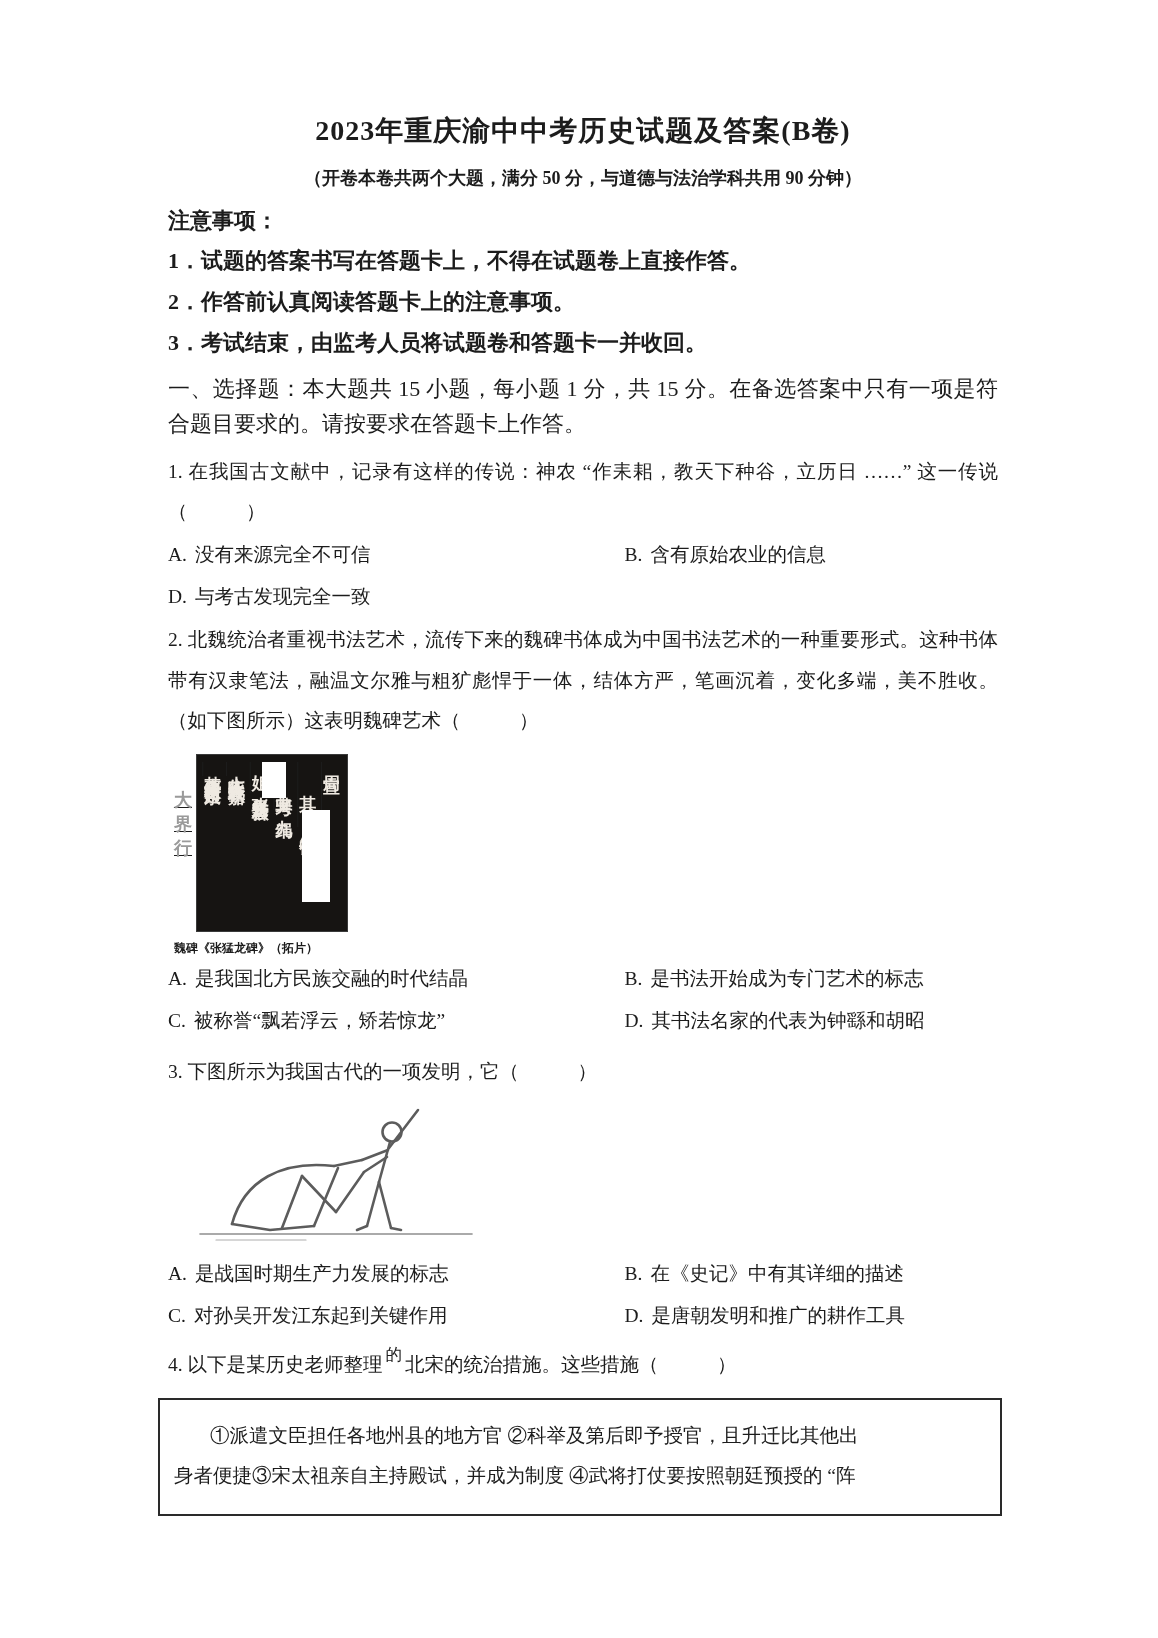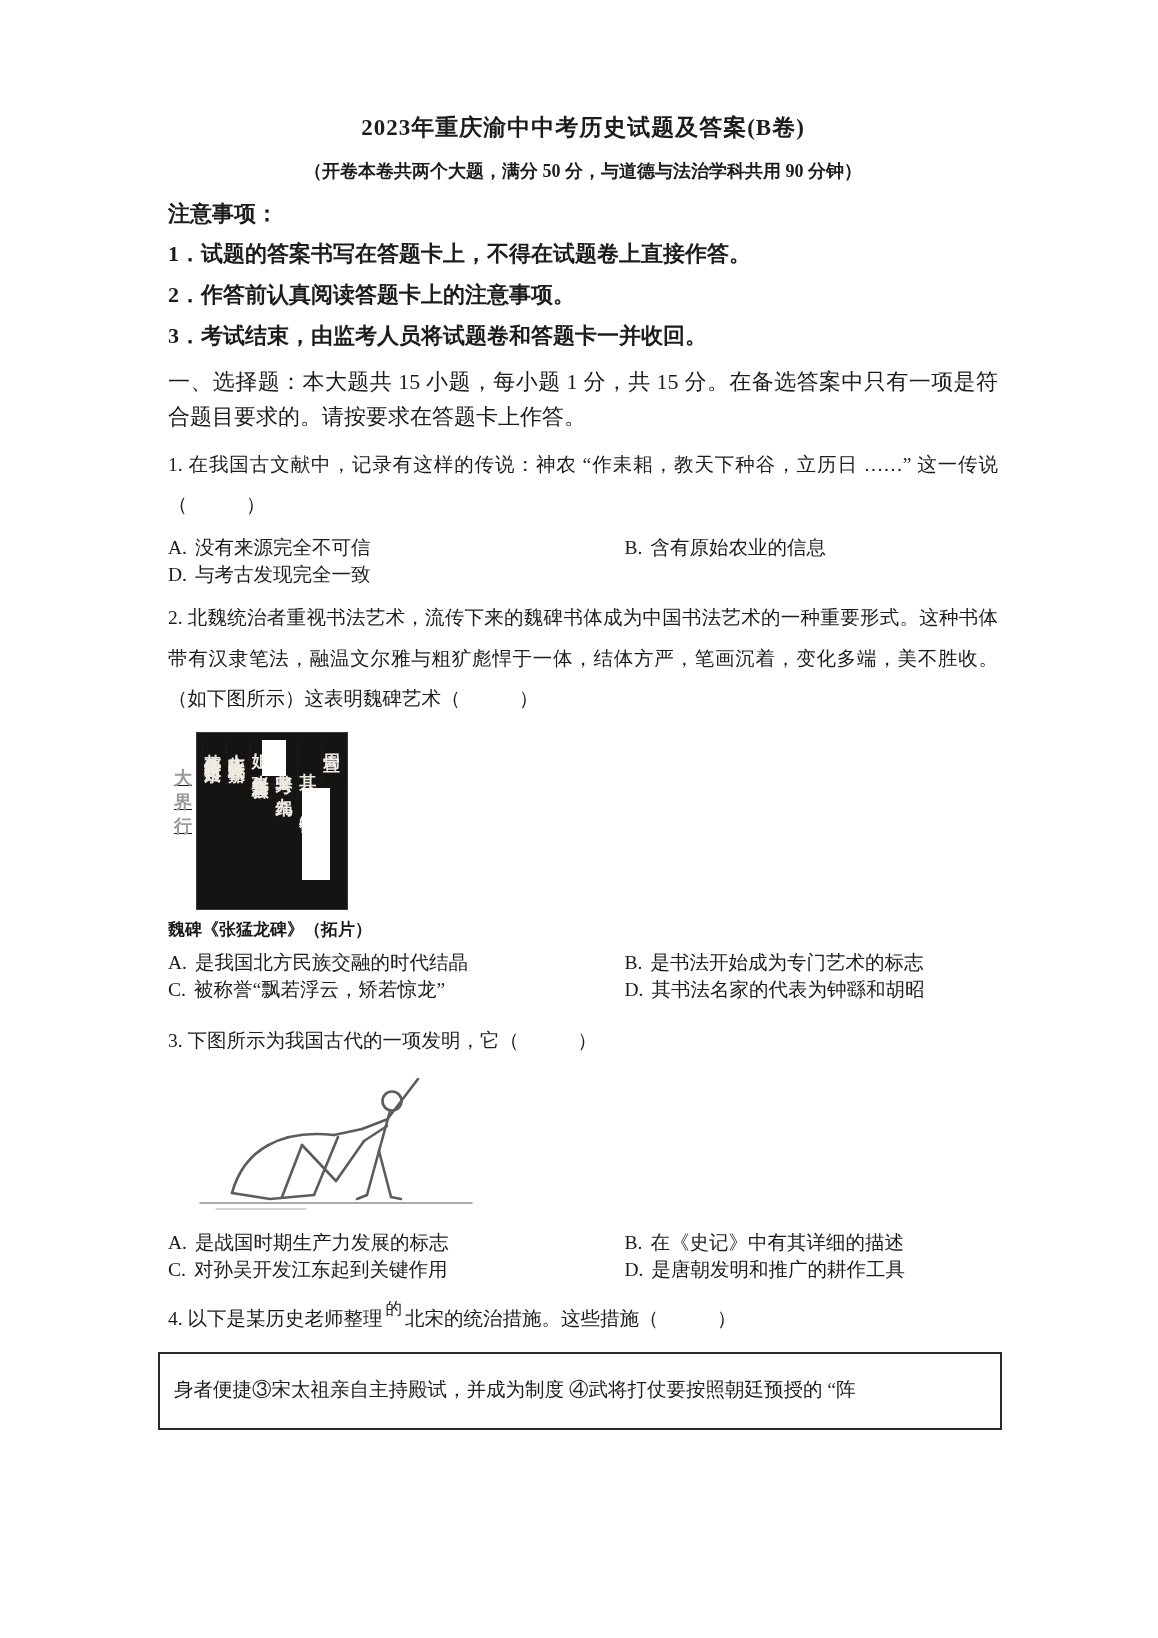--- a/index.html
+++ b/index.html
@@ -9,21 +9,21 @@
     width: 1158px;
     height: 1638px;
     margin: 0 auto;
     background: #ffffff;
     color: #1c1c1c;
     font-family: "Liberation Serif", "DejaVu Serif", serif;
     padding: 112px 160px 40px 168px;
     overflow: hidden;
   }
   .title {
-    font-size: 23px;
+    font-size: 28px;
     font-weight: bold;
     text-align: center;
     letter-spacing: 1px;
   }
   .subtitle {
     font-size: 18px;
     font-weight: bold;
     text-align: center;
     margin-top: 16px;
   }
@@ -47,20 +47,21 @@
   }
   .question { margin-top: 10px; }
   .stem {
     font-size: 19.5px;
     line-height: 2.08;
     text-align: justify;
   }
   .options {
     display: grid;
     grid-template-columns: 55% 45%;
+    row-gap: 15px;
     margin-top: 8px;
     font-size: 19.5px;
   }
   .option { white-space: nowrap; }
   .opt-label { margin-right: 8px; }
 
   
   .stele-row {
     display: flex;
     align-items: flex-start;
@@ -97,24 +98,24 @@
     color: #efeae2;
     font-size: 17px;
     line-height: 1.25;
     font-weight: bold;
     letter-spacing: 2px;
   }
   .stele-patch { position: absolute; background: #ffffff; }
   .stele-patch.p1 { left: 66px; top: 8px; width: 24px; height: 36px; }
   .stele-patch.p2 { left: 106px; top: 56px; width: 28px; height: 92px; }
   .stele-caption {
-    font-size: 17px;
+    font-size: 12px;
     font-weight: bold;
     margin-top: 8px;
-    margin-left: 0;
+    margin-left: 6px;
   }
 
   
   .plow-wrap { margin: 10px 0 4px 18px; }
   .plow-wrap svg { display: block; }
 
   
   .sup-char {
     position: relative;
     top: -0.65em;
@@ -224,17 +225,18 @@
       <div class="option"><span class="opt-label">B.</span><span>在《史记》中有其详细的描述</span></div>
       <div class="option"><span class="opt-label">C.</span><span>对孙吴开发江东起到关键作用</span></div>
       <div class="option"><span class="opt-label">D.</span><span>是唐朝发明和推广的耕作工具</span></div>
     </div>
   </div>
 
   <div class="question" style="margin-top:16px">
     <div class="stem"><span>4.</span> <span>以下是某历史老师整理</span><span class="sup-char">的</span><span>北宋的统治措施。这些措施（　　　）</span></div>
 
     <div class="measure-box">
+      <div class="measure-line1">①派遣文臣担任各地州县的地方官 ②科举及第后即予授官，且升迁比其他出</div>
       <div class="measure-line2">身者便捷③宋太祖亲自主持殿试，并成为制度 ④武将打仗要按照朝廷预授的 “阵</div>
     </div>
   </div>
 
 </div>
 
 </body></html>

